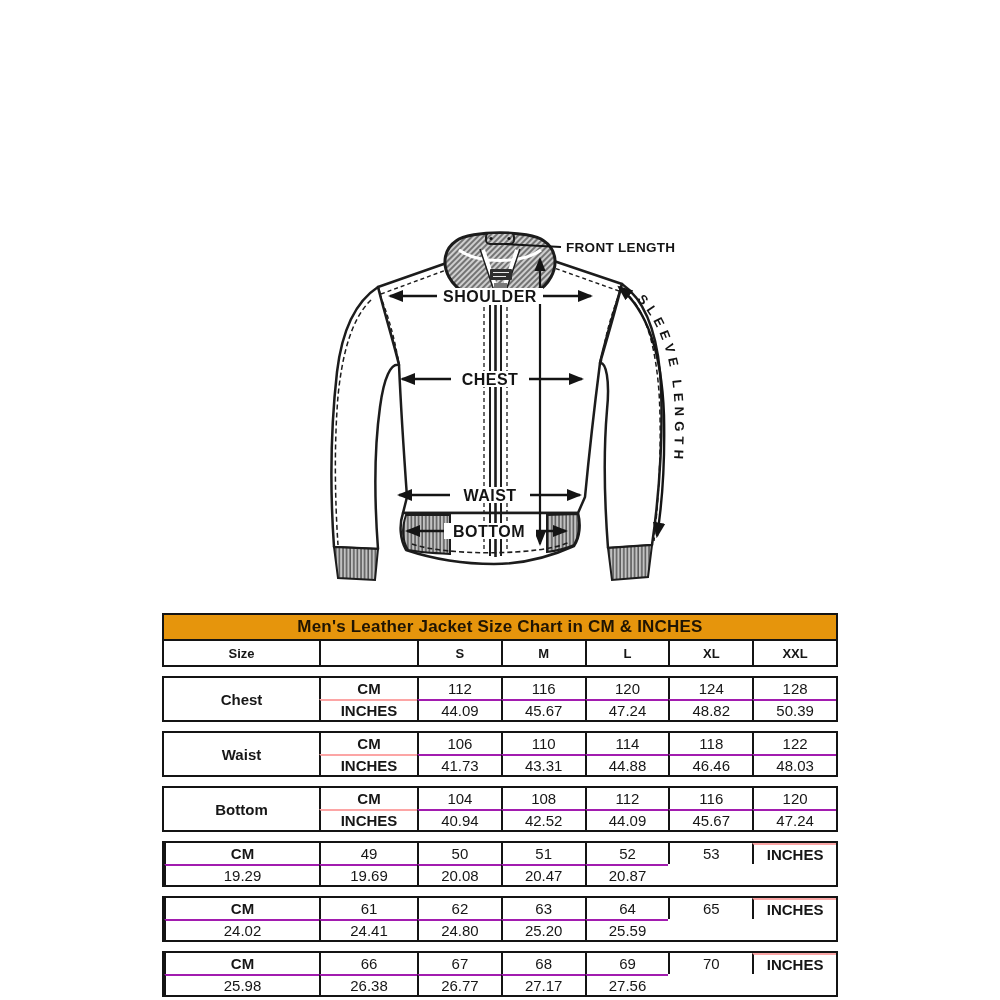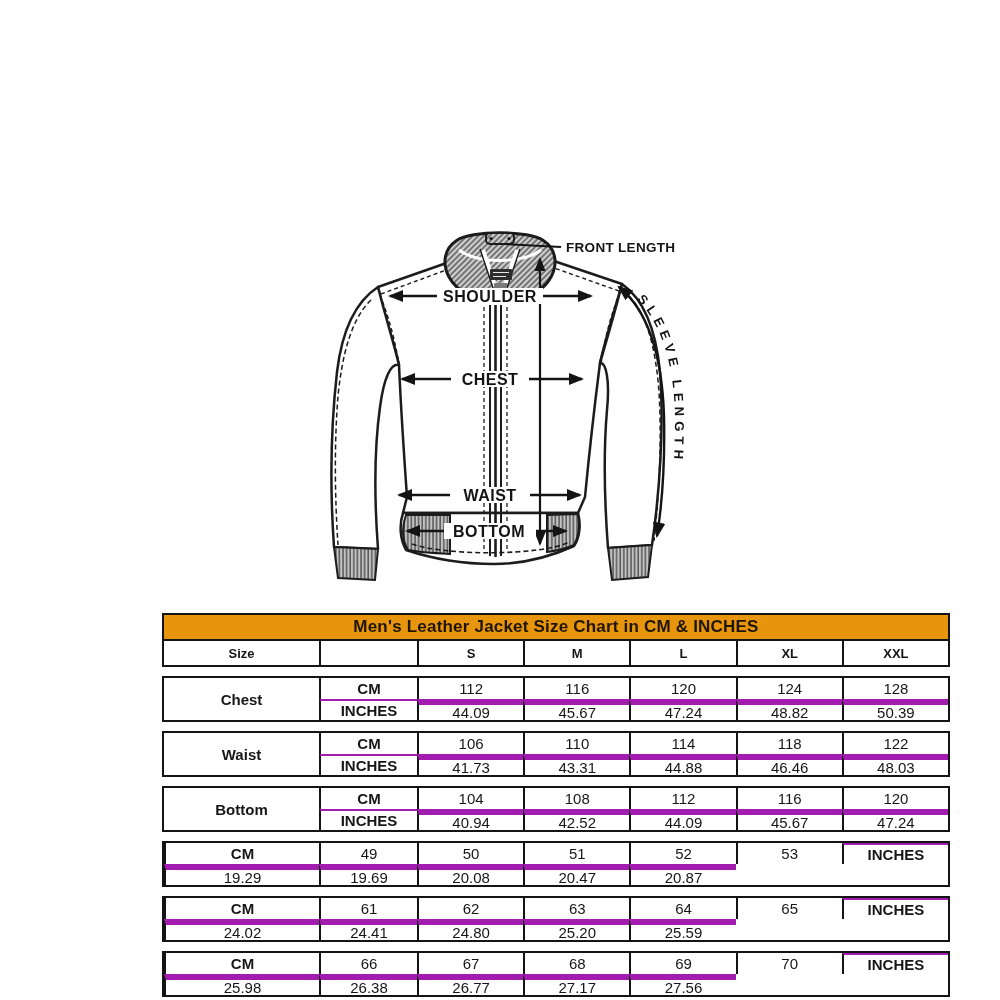--- a/index.html
+++ b/index.html
@@ -4,36 +4,36 @@
 <style>
   *{box-sizing:border-box;margin:0;padding:0}
   html,body{width:1000px;height:1000px;background:#ffffff;overflow:hidden}
   body{position:relative;font-family:"Liberation Sans",sans-serif;color:#161616}
 
   
   .jacket-wrap{position:absolute;left:318px;top:218px;width:376px;height:372px}
   svg text{font-family:"Liberation Sans",sans-serif}
 
   
-  .sizechart{position:absolute;left:162px;top:613px;width:788px}
+  .sizechart{position:absolute;left:162px;top:613px;width:676px}
   .headgroup{border:2px solid #141414;background:#fff}
   .titlebar{height:26px;background:#E6950C;border-bottom:2px solid #141414;
             display:flex;align-items:center;justify-content:center;
             font-weight:bold;font-size:17px;color:#201503;letter-spacing:.2px}
   .headrow{height:24px;display:grid;grid-template-columns:155px 98px repeat(5,1fr)}
   .cell{display:flex;align-items:center;justify-content:center;line-height:1}
   .headrow .cell{border-left:2px solid #141414;font-weight:bold;font-size:13px}
   .headrow .cell:first-child{border-left:none}
   .block{margin-top:9px;border:2px solid #141414;height:46px;background:#fff;
          display:grid;grid-template-columns:155px 98px repeat(5,1fr);grid-template-rows:1fr 1fr}
   .block .label{grid-row:1/3;grid-column:1;font-weight:bold;font-size:15px;text-align:center;padding:0 1px}
   .block .cell:not(.label){border-left:2px solid #141414;font-size:15px}
   .block .unit{font-weight:bold;font-size:13px}
-  .block .unit2{border-top:2px solid #a21caf}
-  .block .val2{border-top:6px solid #a21caf}
+  .block .unit2{border-top:2px solid #fca5a5}
+  .block .val2{border-top:2px solid #a21caf}
 </style>
 </head>
 <body>
 
 <div class="jacket-wrap">
 <svg viewBox="318 218 376 372" width="376" height="372">
   <defs>
     <pattern id="hatchD" width="4" height="4" patternUnits="userSpaceOnUse" patternTransform="rotate(45)">
       <rect width="4" height="4" fill="#cfcfcf"></rect>
       <line x1="1" y1="0" x2="1" y2="4" stroke="#4c4c4c" stroke-width="1.4"></line>

